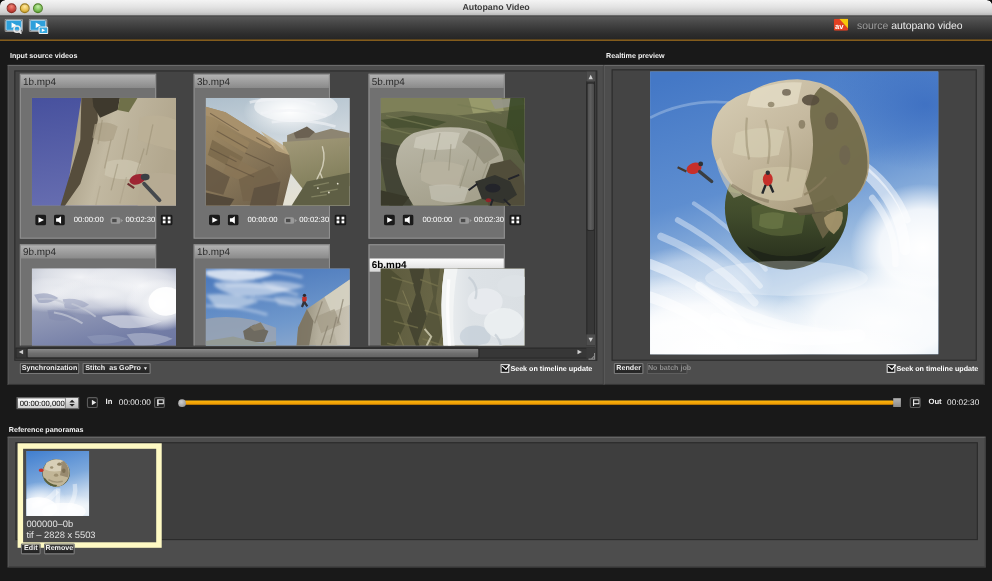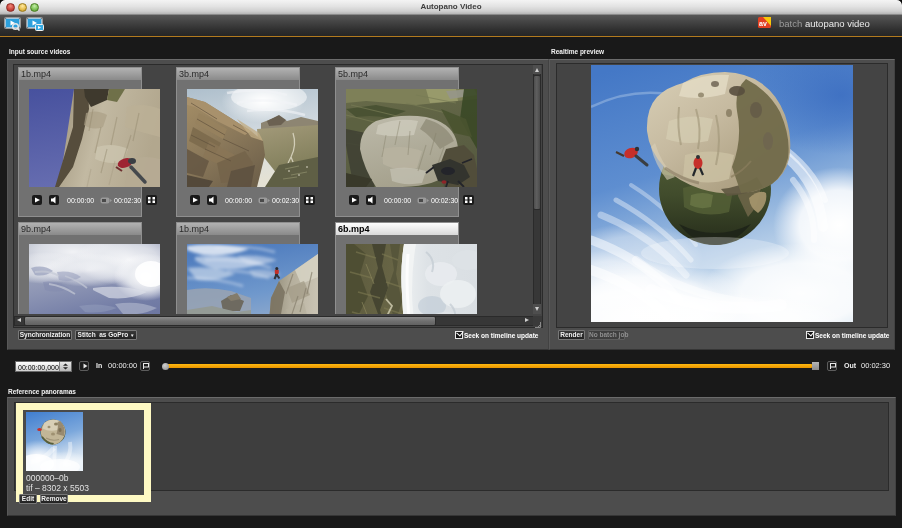--- a/index.html
+++ b/index.html
@@ -33,21 +33,21 @@
 .chk{position:absolute;font-size:6.5px;font-weight:bold;color:#fff;white-space:nowrap;}
 .chk .box{display:inline-block;width:6px;height:6px;background:#151515;
  border:1px solid #e8e8e8;vertical-align:-1.5px;position:relative;margin-right:1px;}
 .chk .box:after{content:"";position:absolute;left:0.5px;top:-2px;width:5px;height:4px;
  border-left:1.5px solid #fff;border-bottom:1.5px solid #fff;transform:rotate(-50deg);}
 .cell{position:absolute;width:124px;height:150px;background:#717171;
  border:1px solid #8f8f8f;box-sizing:border-box;}
 .chead{position:absolute;left:0;top:0;width:100%;height:12px;
  background:linear-gradient(#b2b2b2,#9a9a9a 60%,#8a8a8a);color:#2a2a2a;
  font-size:9px;line-height:12px;padding-left:2px;box-sizing:border-box;}
-.chead.sel{background:linear-gradient(#fdfdfd,#e8e8e8 60%,#d8d8d8);color:#000;font-weight:bold;}
+.chead.sel{background:linear-gradient(#fdfdfd,#e8e8e8 60%,#d8d8d8);color:#000;font-weight:bold;margin-top:12px;}
 .cimg{position:absolute;left:10px;top:21px;width:131px;height:98px;background:#888;}
 .cimg svg{display:block;}
 .cctl{position:absolute;left:0;top:127px;width:100%;height:12px;color:#fff;font-size:7px;}
 .cctl .t1{position:absolute;left:48px;top:2px;}
 .cctl .t2{position:absolute;left:95px;top:2px;}
 .sb{position:absolute;background:#373737;border:1px solid #2a2a2a;box-sizing:border-box;}
 .sbthumb{position:absolute;background:linear-gradient(90deg,#4e4e4e,#5f5f5f 45%,#4a4a4a);border:1px solid #2a2a2a;border-radius:2px;box-sizing:border-box;}
 .sbthumbh{position:absolute;background:linear-gradient(#8a8a8a,#6e6e6e 55%,#626262);border:1px solid #2a2a2a;border-radius:2px;box-sizing:border-box;}
 .arr{position:absolute;width:0;height:0;}
 #spin{position:absolute;left:15px;top:361px;width:57px;height:11px;
@@ -90,21 +90,21 @@
    <rect x="1.5" y="1.5" width="14" height="9" rx="1" fill="#2da0dc" stroke="#bcdcf0" stroke-width="0.8"></rect>
    <path d="M6.5 3.5 L11 6 L6.5 8.5 Z" fill="#fff"></path>
    <rect x="9.5" y="7.5" width="8" height="6" rx="1" fill="#36aae2" stroke="#f0f0f0"></rect>
    <path d="M12 9 L15 10.5 L12 12 Z" fill="#fff"></path>
  </svg>
  <svg id="logo" width="13" height="11" viewBox="0 0 13 11">
    <rect width="13" height="11" rx="1.5" fill="#e24022"></rect>
    <path d="M13 0 L13 9 L5 0 Z" fill="#f8c70a"></path>
    <text x="1" y="9" font-size="7" font-weight="bold" fill="#fff" font-family="Liberation Sans">av</text>
  </svg>
- <div id="logotxt"><span class="k">batch</span> autopano video</div>
+ <div id="logotxt"><span class="k">source</span> autopano video</div>
 
  <div class="plabel" style="left:9px;top:48px;">Input source videos</div>
  <div class="panel" style="left:7px;top:59px;width:540px;height:289px;"></div>
  <div class="inset" style="left:13px;top:64px;width:528px;height:262px;"></div>
  <div id="cellsclip" style="position:absolute;left:14px;top:65px;width:519px;height:249px;overflow:hidden;">
 <div class="cell" style="left:4px;top:2px;">
 <div class="chead">1b.mp4</div>
 <div class="cimg">
           <svg width="131" height="98" viewBox="0 0 131 98">
 <defs>
@@ -564,21 +564,21 @@
         <rect x="1.5" y="1.5" width="5" height="3.5" fill="none" stroke="#e8e8e8" stroke-width="1"></rect>
         <line x1="1.5" y1="1.5" x2="1.5" y2="7" stroke="#e8e8e8" stroke-width="1"></line>
       </svg>
     </div>
  <div class="tlab" style="left:844px;top:362px;">Out</div>
  <div class="ttime" style="left:861px;top:361px;">00:02:30</div>
 
  <div class="plabel" style="left:8px;top:388px;">Reference panoramas</div>
  <div class="panel" style="left:7px;top:397px;width:887px;height:117px;"></div>
  <div class="inset" style="left:14px;top:402px;width:873px;height:87px;background:#3e3e3e;"></div>
- <div id="refbox" style="position:absolute;left:16px;top:403px;width:121px;height:85px;background:#4a4a4a;border:7px solid #fef9c3;">
+ <div id="refbox" style="position:absolute;left:16px;top:403px;width:121px;height:85px;background:#4a4a4a;border:5px solid #fef9c3;">
    <div id="refimg" style="position:absolute;left:3px;top:2px;width:57px;height:59px;background:#6aa0d8;">
 <svg width="57" height="59" viewBox="0 0 57 59">
 <defs>
 <linearGradient id="grs" x1="0.1" y1="0" x2="0.4" y2="1">
               <stop offset="0" stop-color="#4380d0"></stop>
               <stop offset="0.5" stop-color="#7ca8dc"></stop>
               <stop offset="0.82" stop-color="#c8daee"></stop>
               <stop offset="1" stop-color="#e6eff7"></stop>
             </linearGradient>
 <radialGradient id="grw" cx="0.5" cy="0.5" r="0.5">
@@ -601,17 +601,17 @@
 <ellipse cx="34" cy="18" rx="1.6" ry="2" fill="#796c50" opacity="0.9"></ellipse>
 <ellipse cx="23" cy="15" rx="1.5" ry="1.2" fill="#8d8060" opacity="0.8"></ellipse>
 <ellipse cx="27" cy="22" rx="2" ry="1.5" fill="#968868" opacity="0.8"></ellipse>
 <ellipse cx="13.5" cy="17.5" rx="2.3" ry="1.6" fill="#c62f2a"></ellipse>
 <path d="M29,34 Q28.5,46 27.5,58" stroke="#fff" stroke-width="4" opacity="0.45" fill="none"></path>
 <ellipse cx="10" cy="52" rx="18" ry="10" fill="#fff" opacity="0.8"></ellipse>
 <ellipse cx="34" cy="55" rx="20" ry="8" fill="#fff" opacity="0.7"></ellipse>
 </svg>
    </div>
    <div style="position:absolute;left:3px;top:63px;font-size:8.5px;color:#e2e2e2;">000000–0b</div>
-   <div style="position:absolute;left:3px;top:73px;font-size:8.5px;color:#e2e2e2;">tif – 8302 x 5503</div>
+   <div style="position:absolute;left:3px;top:73px;font-size:8.5px;color:#e2e2e2;">tif – 2828 x 5503</div>
  </div>
  <div class="btn" style="left:19px;top:494px;width:18px;height:10px;line-height:8px;">Edit</div>
  <div class="btn" style="left:40px;top:494px;width:28px;height:10px;line-height:8px;">Remove</div>
 </div>
 
 </body></html>

